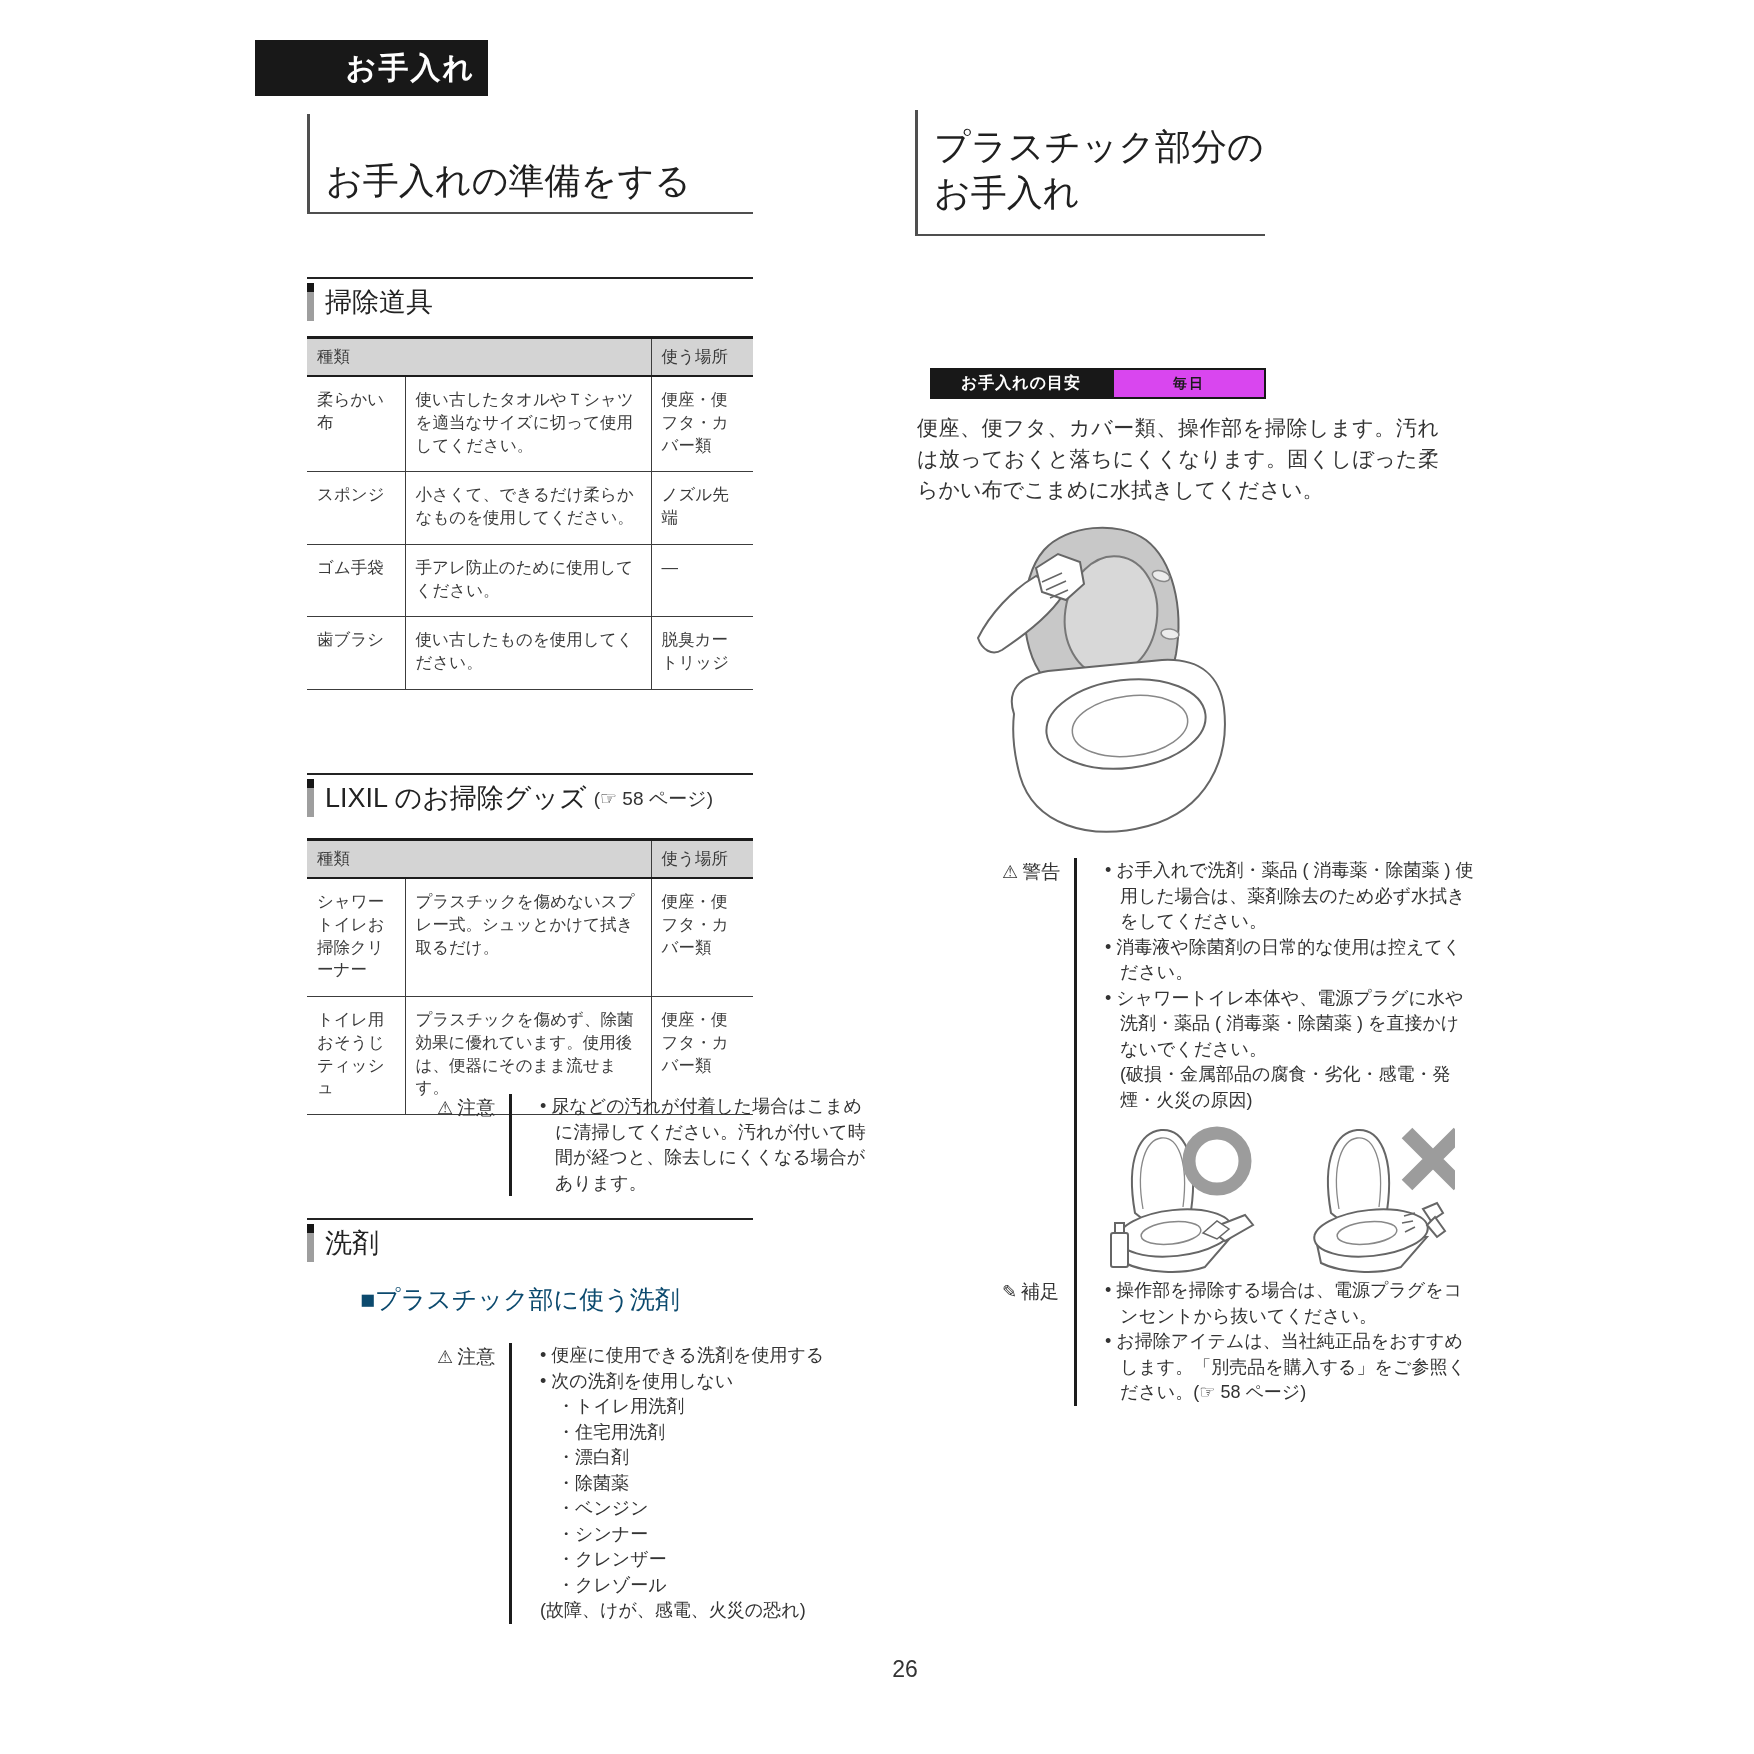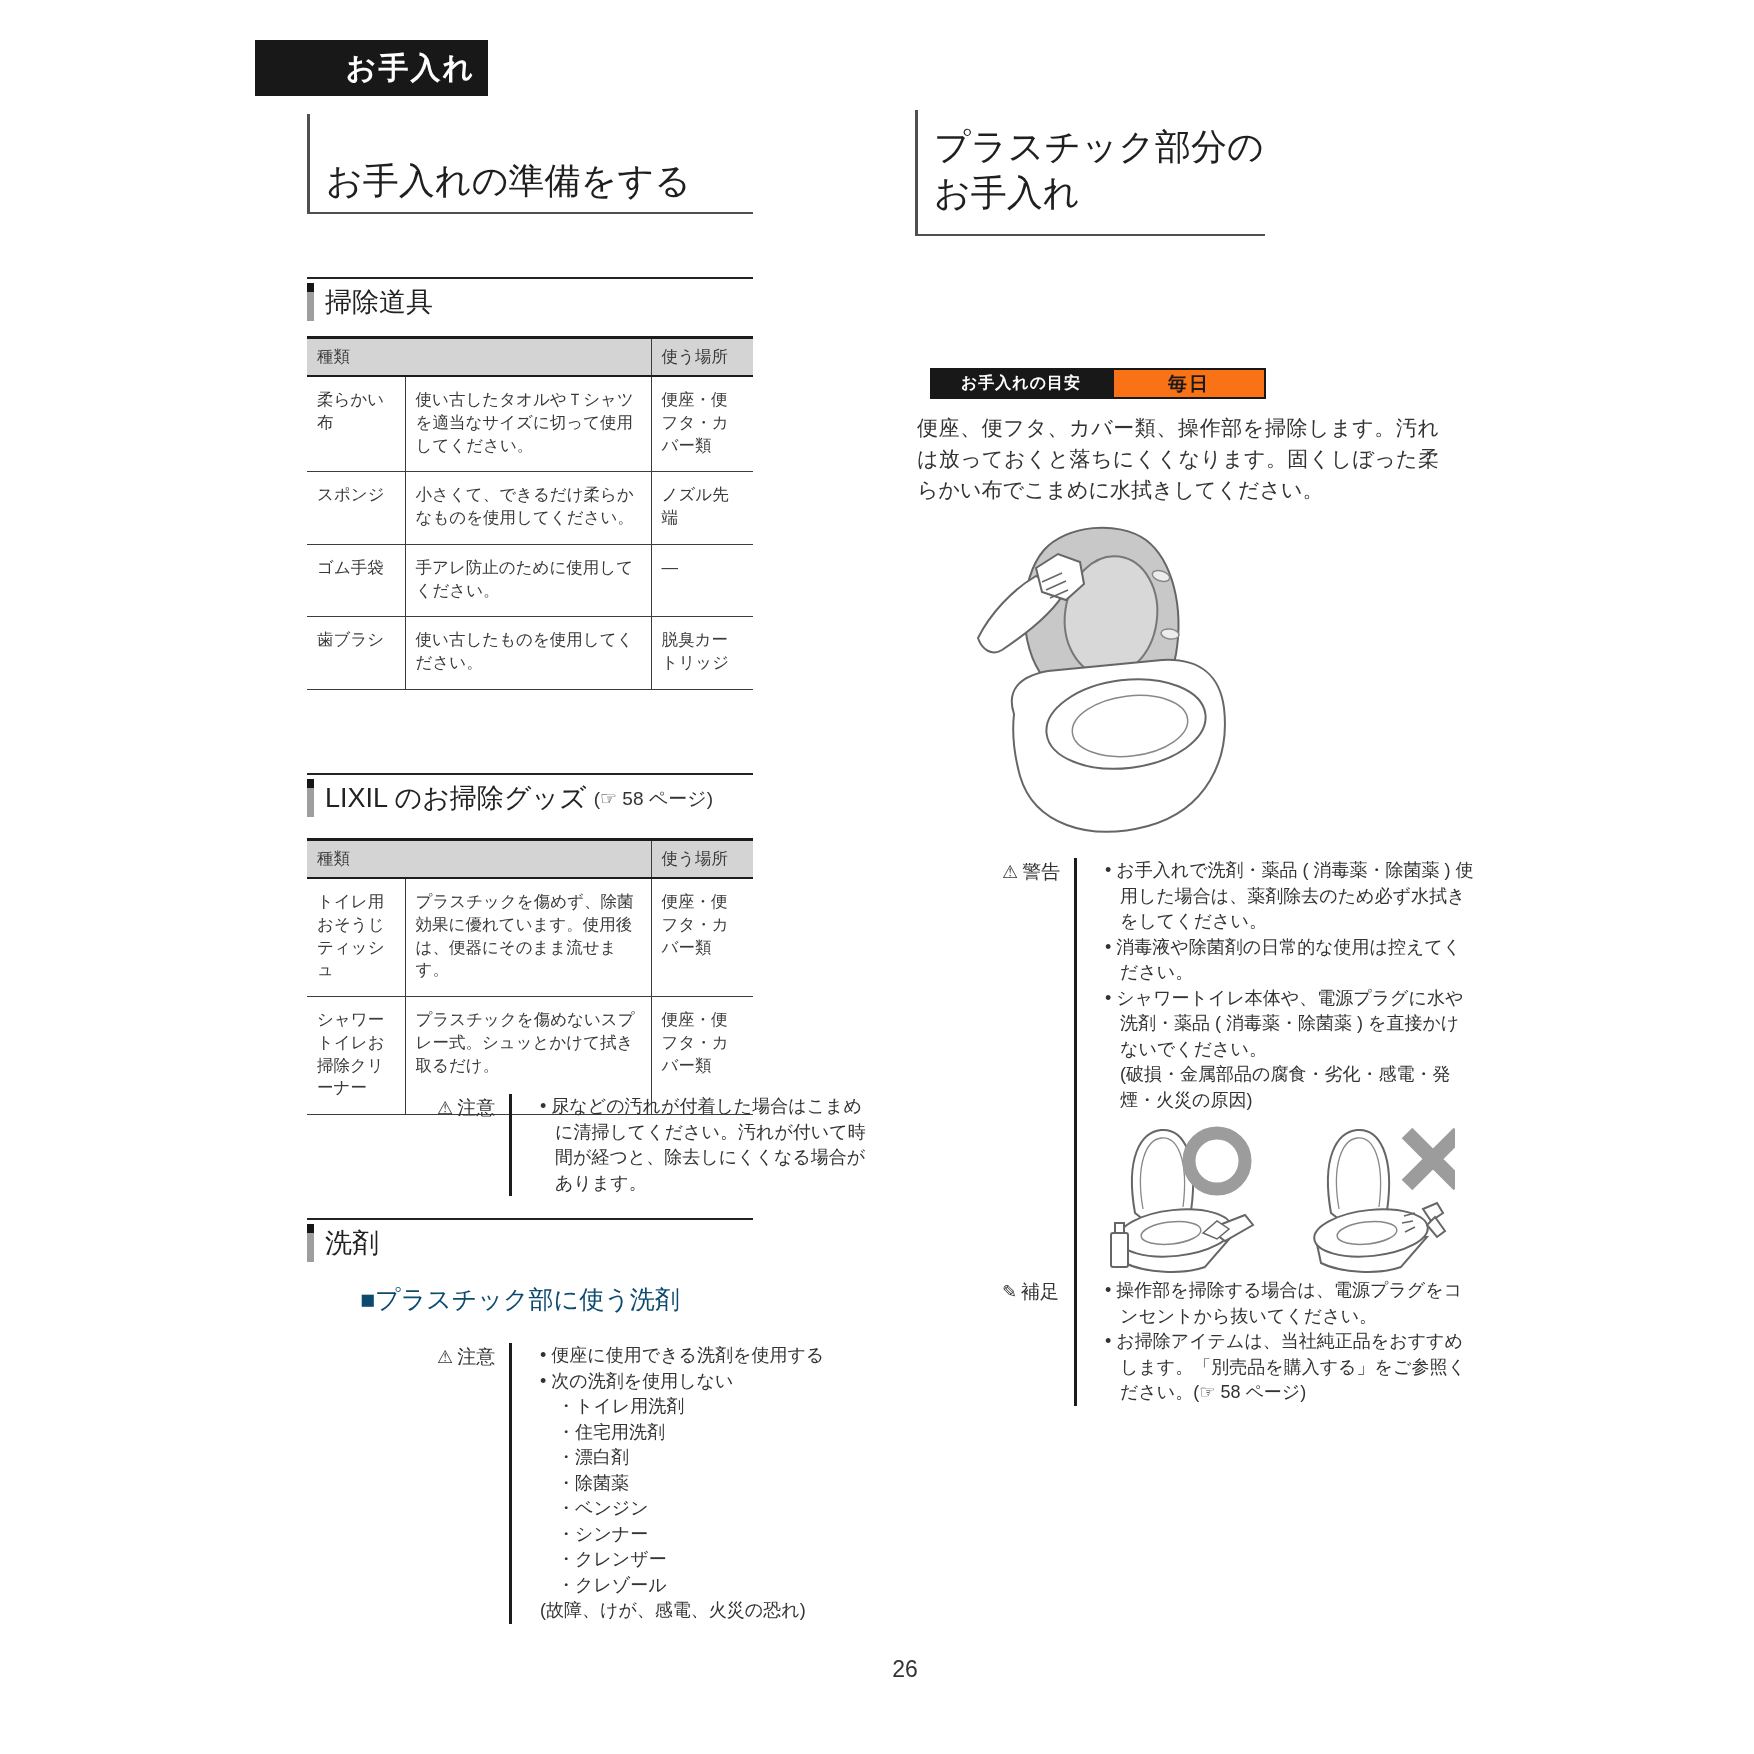--- a/index.html
+++ b/index.html
@@ -84,22 +84,22 @@
     position:absolute;font-size:25px;font-weight:400;color:#0c4a6e;
   }
   
   .guide{position:absolute;display:flex;}
   .guide-label{
     width:182px;height:31px;background:#181818;color:#fff;
     font-size:16px;font-weight:bold;
     display:flex;align-items:center;justify-content:center;letter-spacing:1px;
   }
   .guide-value{
-    width:150px;height:27px;background:#f97316;border:2px solid #181818;
-    color:#1a1a1a;font-size:19px;font-weight:bold;
+    width:150px;height:27px;background:#d946ef;border:2px solid #181818;
+    color:#1a1a1a;font-size:14px;font-weight:bold;
     display:flex;align-items:center;justify-content:center;letter-spacing:2px;
   }
   
   .para{
     position:absolute;font-size:21px;line-height:31px;color:#333;
     text-align:justify;
   }
   
   .illu{position:absolute;}
   .illu-inline{margin-top:8px;}
@@ -172,27 +172,27 @@
         <col class="c3">
       </colgroup>
     <thead>
       <tr>
         <th colspan="2" class="vr">種類</th>
         <th>使う場所</th>
       </tr>
     </thead>
     <tbody>
       <tr>
+        <td class="vr">シャワートイレお掃除クリーナー</td>
+        <td class="vr">プラスチックを傷めないスプレー式。シュッとかけて拭き取るだけ。</td>
+        <td>便座・便フタ・カバー類</td>
+      </tr>
+      <tr>
         <td class="vr">トイレ用おそうじティッシュ</td>
         <td class="vr">プラスチックを傷めず、除菌効果に優れています。使用後は、便器にそのまま流せます。</td>
-        <td>便座・便フタ・カバー類</td>
-      </tr>
-      <tr>
-        <td class="vr">シャワートイレお掃除クリーナー</td>
-        <td class="vr">プラスチックを傷めないスプレー式。シュッとかけて拭き取るだけ。</td>
         <td>便座・便フタ・カバー類</td>
       </tr>
     </tbody>
   </table>
 
   <div class="note" style="left:437px;top:1094px;">
     <div class="note-label">
       <span class="ic">⚠</span><span>注意</span>
     </div>
     <div class="note-bar"></div>

